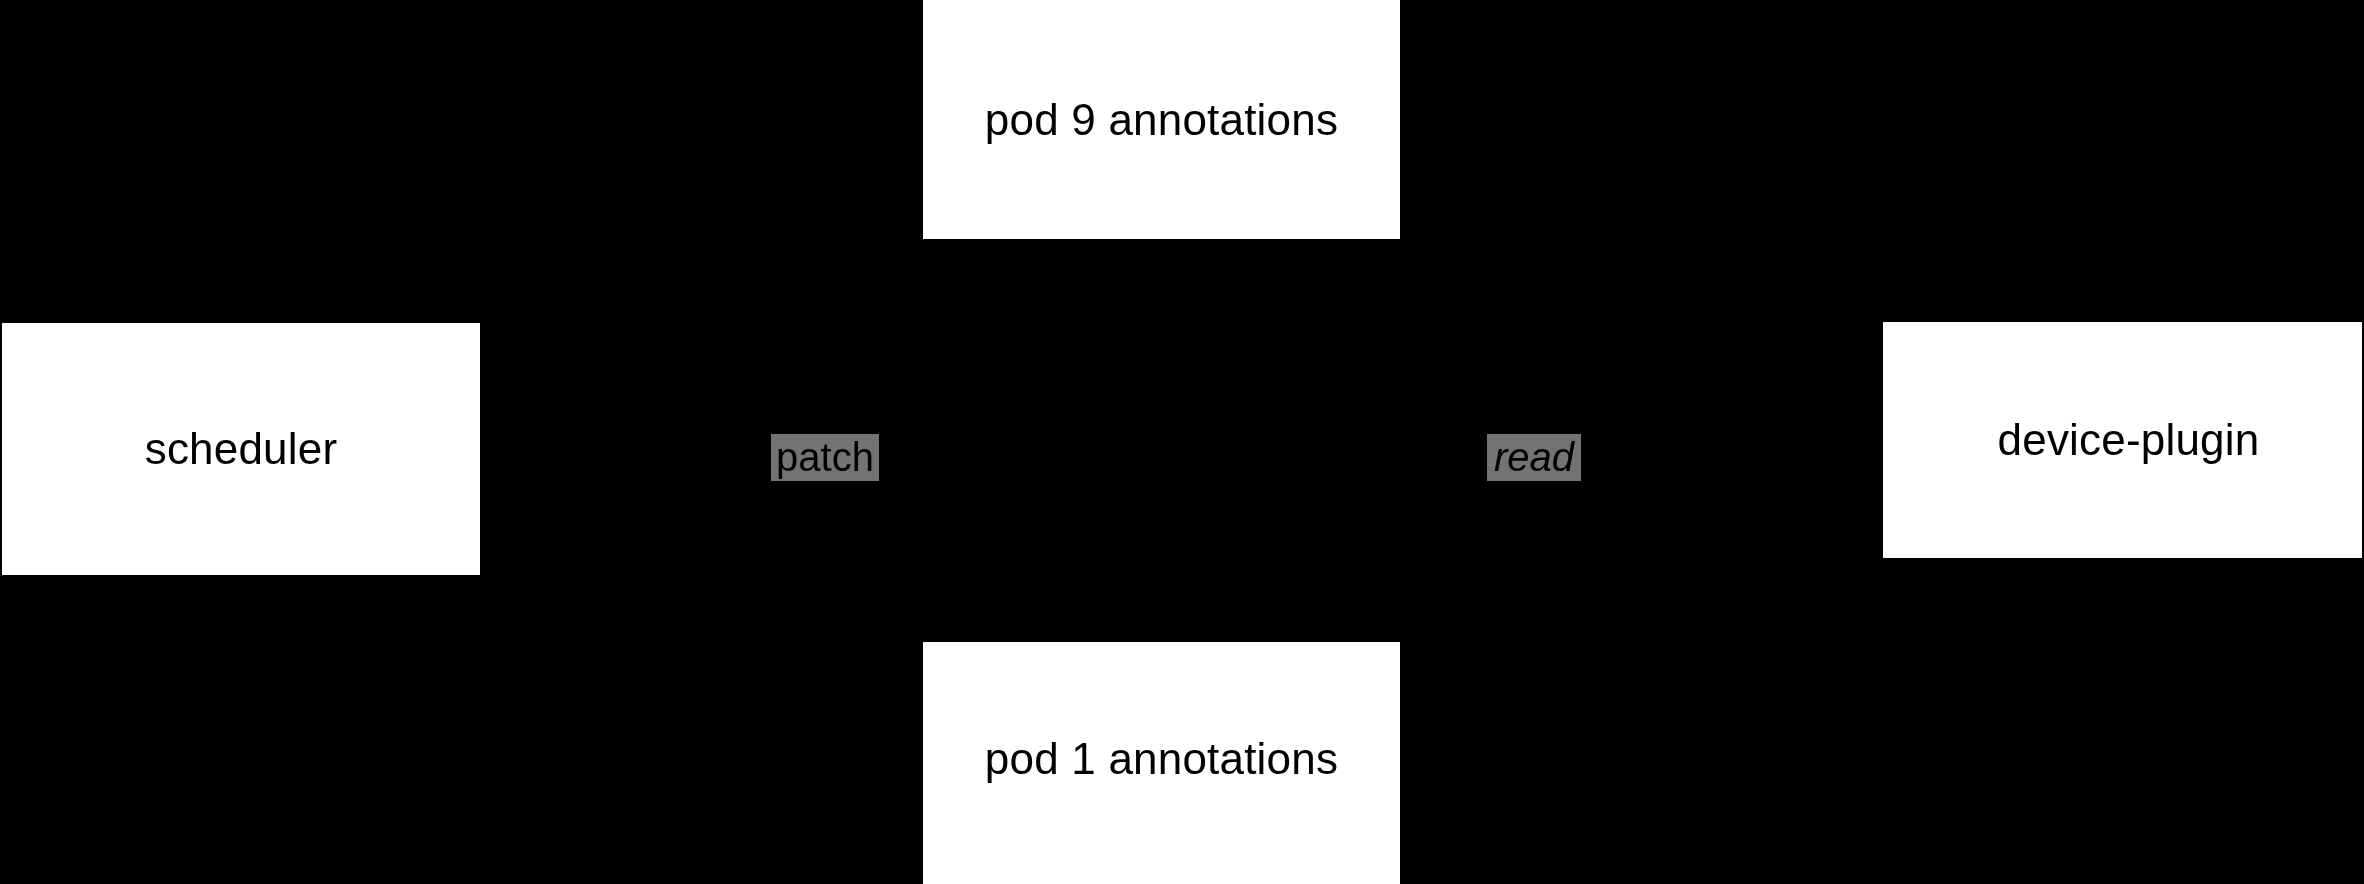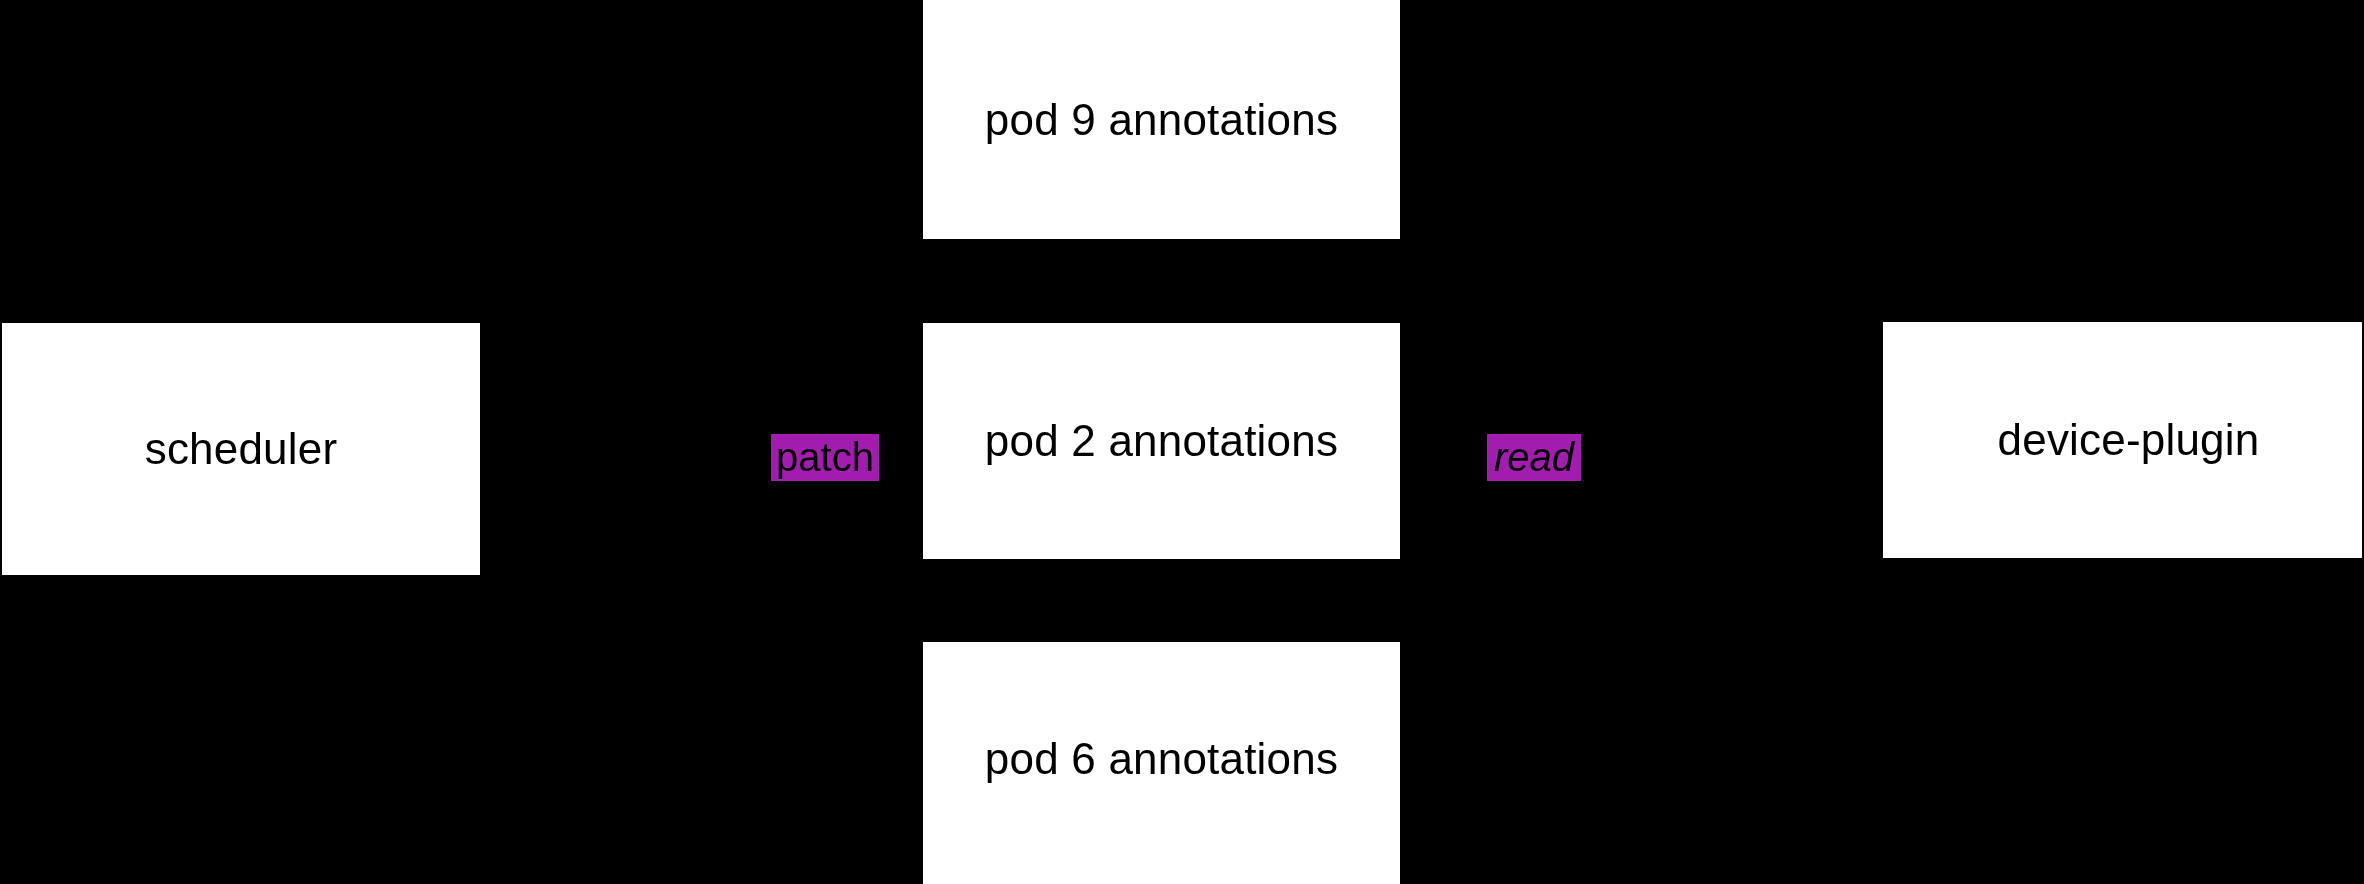--- a/index.html
+++ b/index.html
@@ -64,21 +64,21 @@
   #node-device-plugin {
     left: 1883px;
     top: 322px;
     width: 479px;
     height: 236px;
     padding-left: 12px;
   }
   
   .edge-label {
     position: absolute;
-    background: #a21caf;
+    background: #737373;
     color: #000000;
     font-size: 40px;
     font-weight: 400;
     line-height: 47px;
     height: 47px;
     display: flex;
     align-items: center;
     justify-content: center;
     box-sizing: border-box;
     white-space: nowrap;
@@ -111,26 +111,23 @@
   <div class="connector" style="left:1400px; top:439px; width:483px;"></div>
 
   <div class="node" id="node-scheduler">
     <span>scheduler</span>
   </div>
 
   <div class="node" id="node-pod1">
     <span>pod 9 annotations</span>
   </div>
 
-  <div class="node" id="node-pod2">
-    <span>pod 2 annotations</span>
-  </div>
 
   <div class="node" id="node-pod3">
-    <span>pod 6 annotations</span>
+    <span>pod 1 annotations</span>
   </div>
 
   <div class="node" id="node-device-plugin">
     <span>device-plugin</span>
   </div>
 
   <div class="edge-label" id="edge-label-patch">
     <span>patch</span>
   </div>
 

